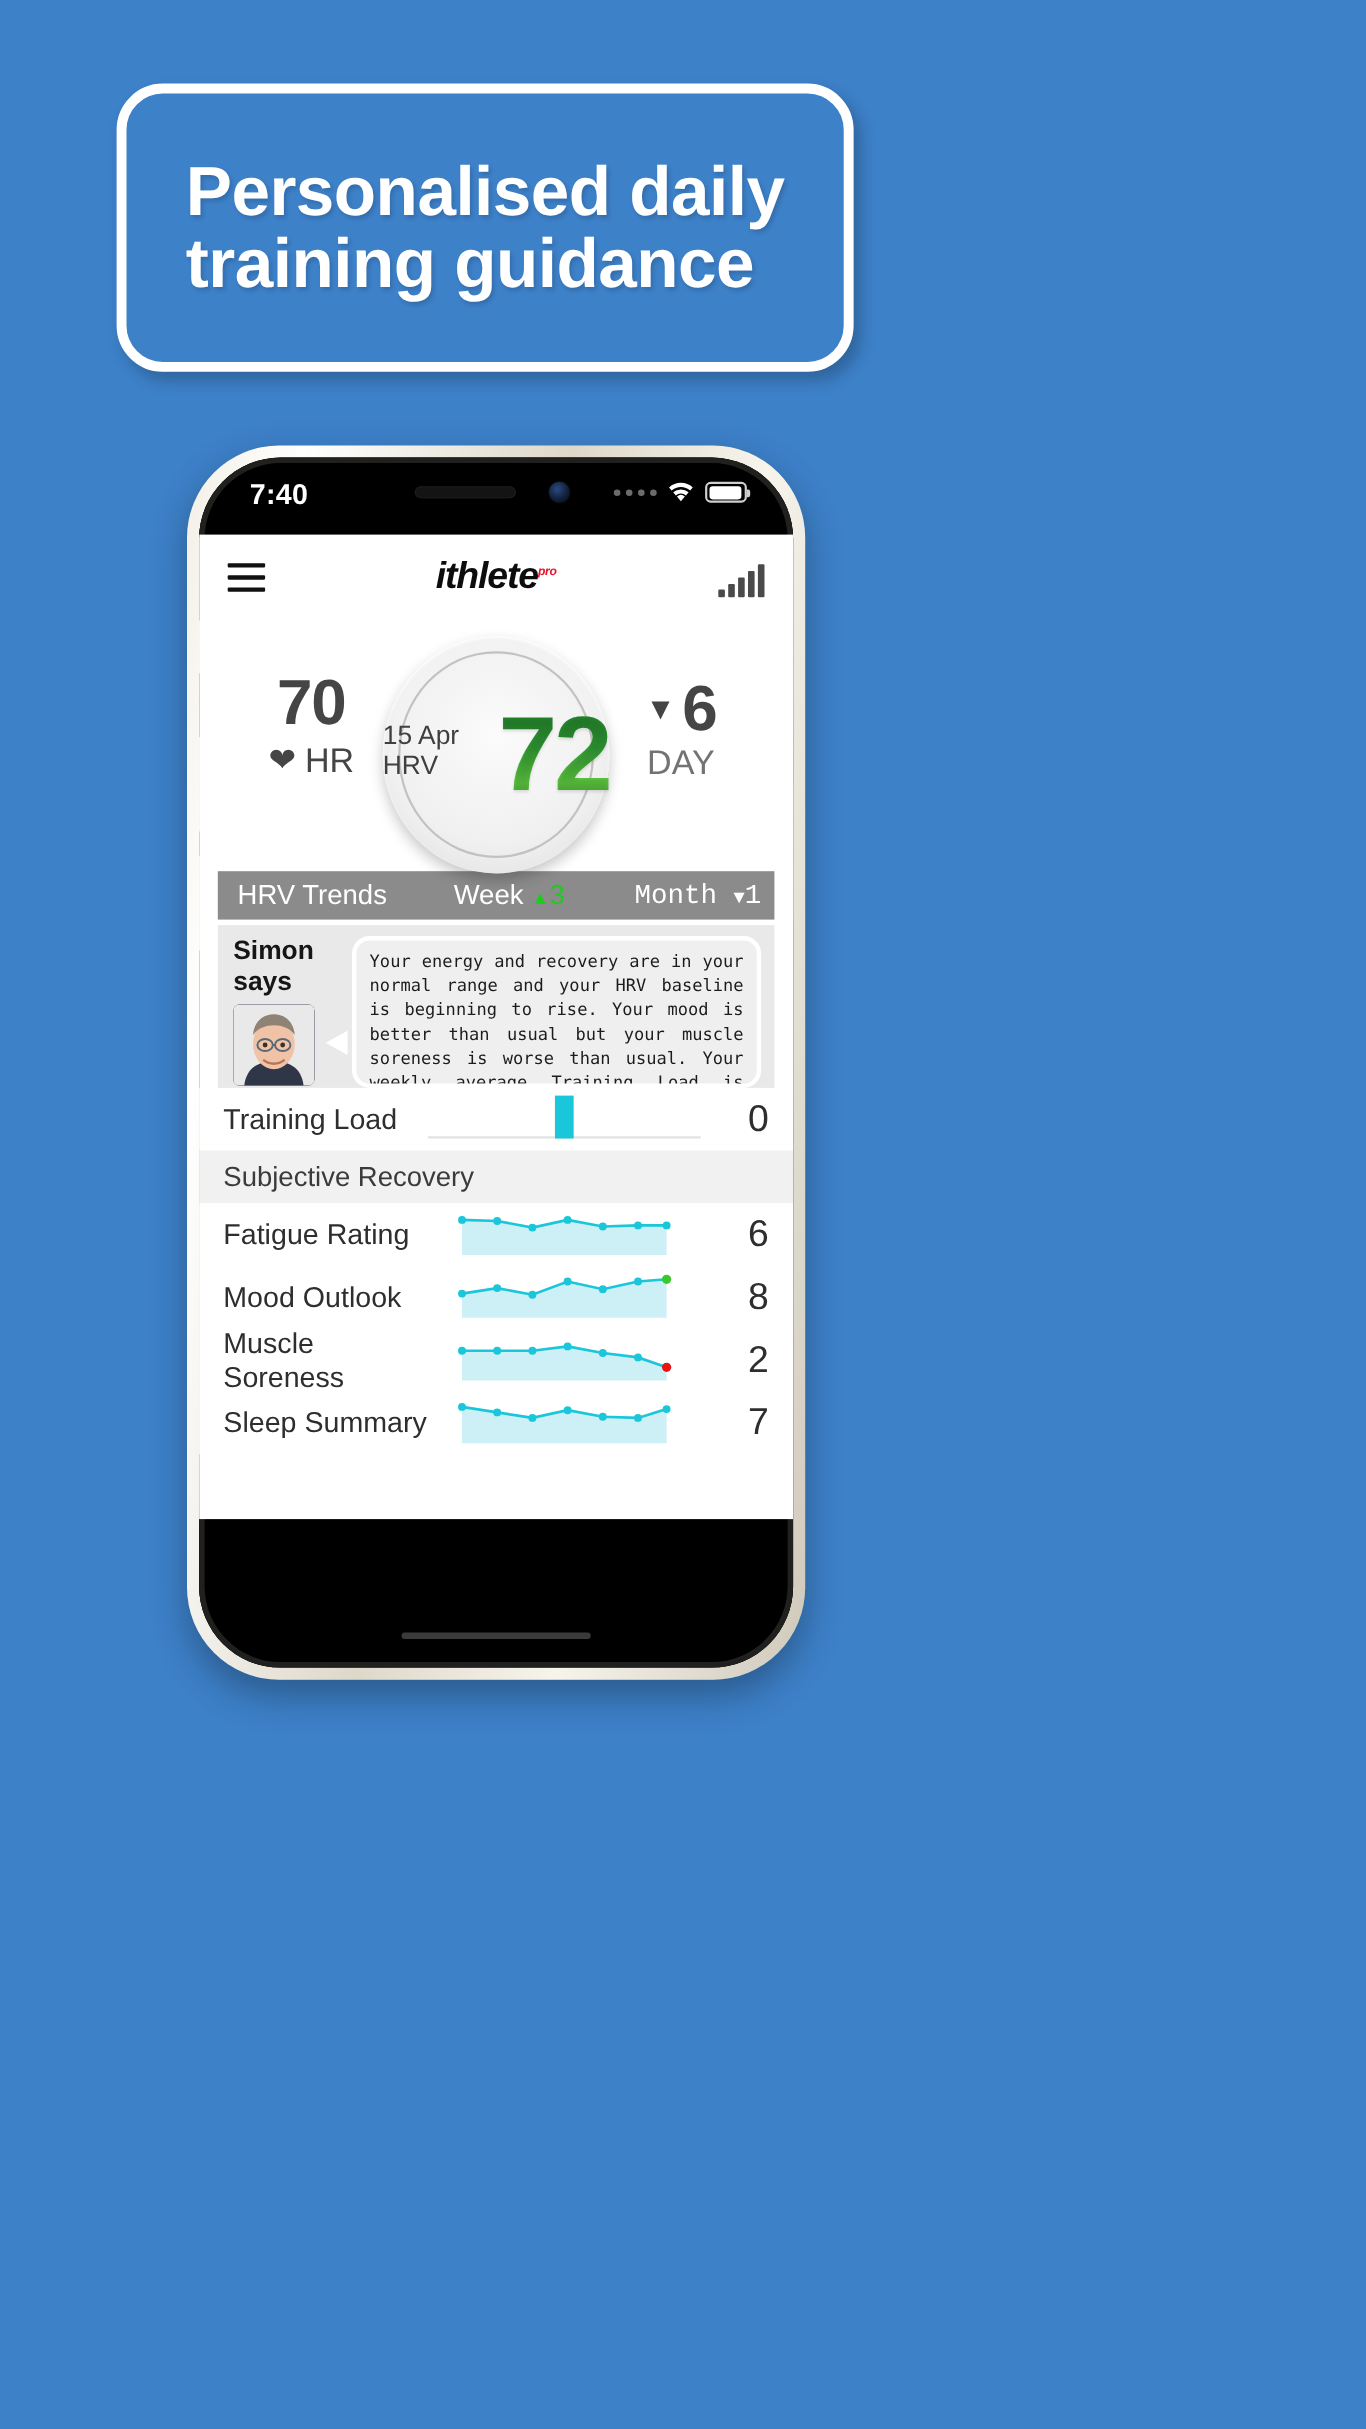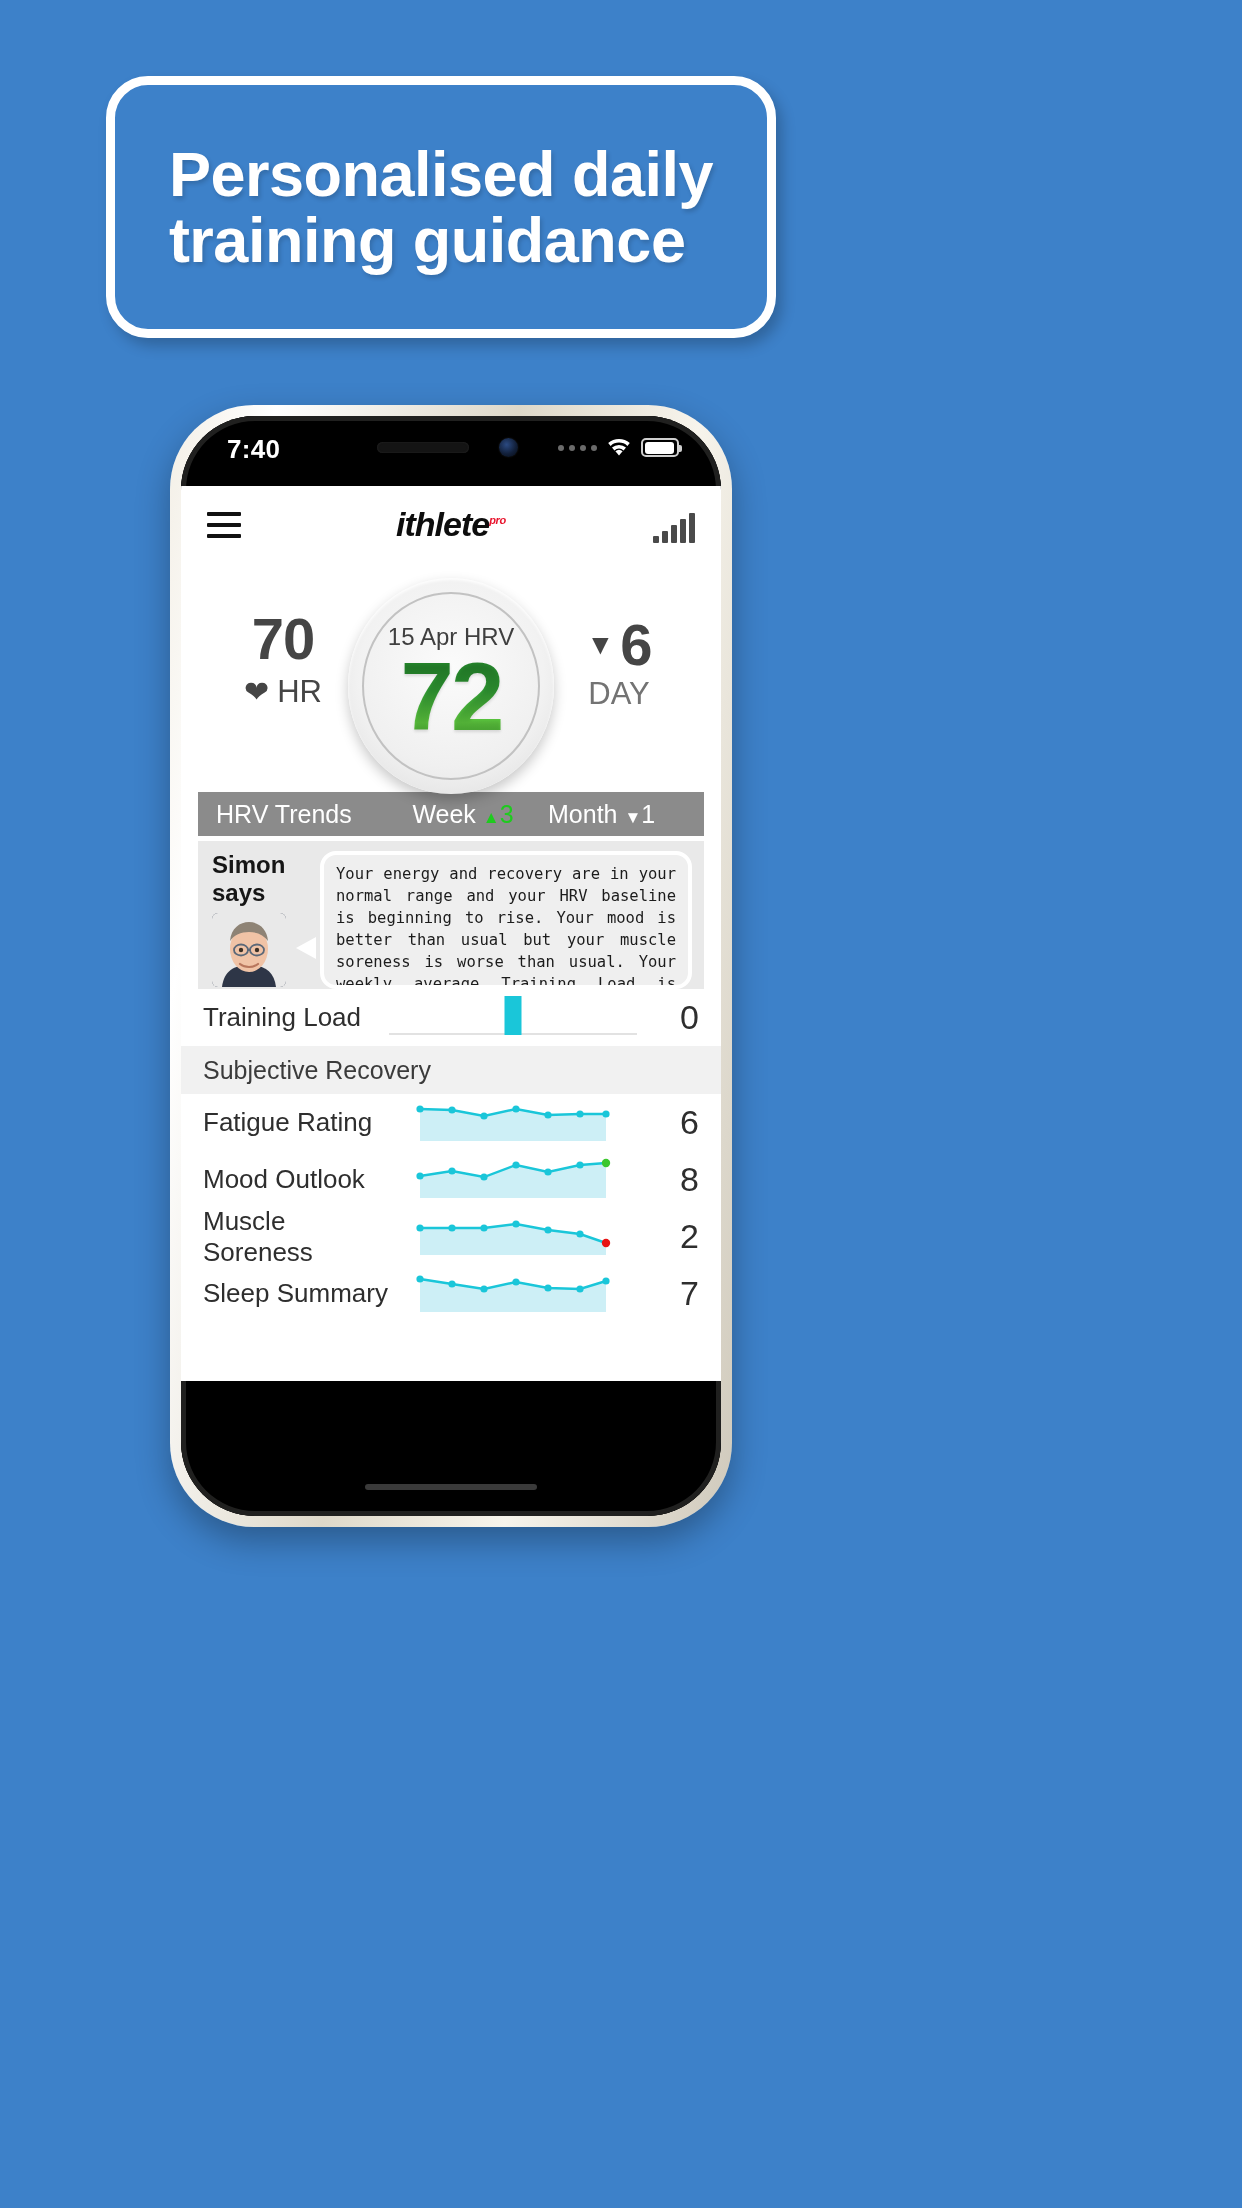--- a/index.html
+++ b/index.html
@@ -97,21 +97,21 @@
   #hr-value { font-size:58px; font-weight:bold; color:#454545; line-height:1; letter-spacing:-1px; }
   #hr-row { margin-top:6px; display:flex; align-items:center; justify-content:center; gap:8px; }
   #heart-icon { font-size:30px; color:#454545; line-height:1; }
   #hr-label { font-size:31px; color:#454545; }
 
   #hrv-dial {
     position:absolute; left:50%; top:14px; transform:translateX(-50%);
     width:206px; height:216px; border-radius:50%;
     background:radial-gradient(circle at 50% 44%, #fafafa 0%, #f2f2f2 58%, #e2e2e2 86%, #d4d4d4 100%);
     box-shadow:0 6px 13px rgba(0,0,0,0.22), inset 0 2px 3px rgba(255,255,255,0.9);
-    display:flex; flex-direction:column; align-items:center; justify-content:center;
+    display:flex; flex-direction:row; align-items:center; justify-content:center;
   }
   #hrv-dial::before {
     content:""; position:absolute; left:14px; top:14px; right:14px; bottom:14px;
     border-radius:50%; border:2px solid #c2c2c2;
     background:radial-gradient(circle at 50% 40%, #fbfbfb 0%, #f0f0f0 70%, #e6e6e6 100%);
   }
   #hrv-date { position:relative; font-size:24px; color:#3f3f3f; margin-top:-6px; z-index:2; }
   #hrv-value {
     position:relative; z-index:2;
     font-size:96px; font-weight:bold; line-height:0.96; letter-spacing:-3px;
@@ -125,21 +125,21 @@
   #day-value { font-size:58px; font-weight:bold; color:#454545; line-height:1; letter-spacing:-1px; }
   #day-label { font-size:31px; color:#737373; margin-top:2px; }
 
   
   #trends-bar {
     margin:0 17px; height:44px; background:#8b8b8b; color:#fff;
     display:flex; align-items:center; font-size:25px;
   }
   #trends-title { padding-left:18px; width:180px; }
   #trends-week  { width:170px; text-align:center; }
-  #trends-month { flex:1; text-align:left; padding-right:12px; }
+  #trends-month { flex:1; text-align:right; padding-right:12px;font-family:Liberation Mono, monospace; }
   .tri-up   { color:#1ecb1e; font-size:17px; }
   .tri-down { color:#ffffff; font-size:17px; }
   .val-up   { color:#1ecb1e; }
   .val-down { color:#ffffff; }
 
   
   #simon-panel { margin:5px 17px 0; background:#e9e9e9; height:148px; display:flex; padding:10px 12px 0 14px; position:relative; overflow:hidden; }
   #simon-left { width:92px; flex:none; }
   #simon-name { font-size:24px; font-weight:bold; color:#161616; line-height:1.16; }
   #simon-avatar {

